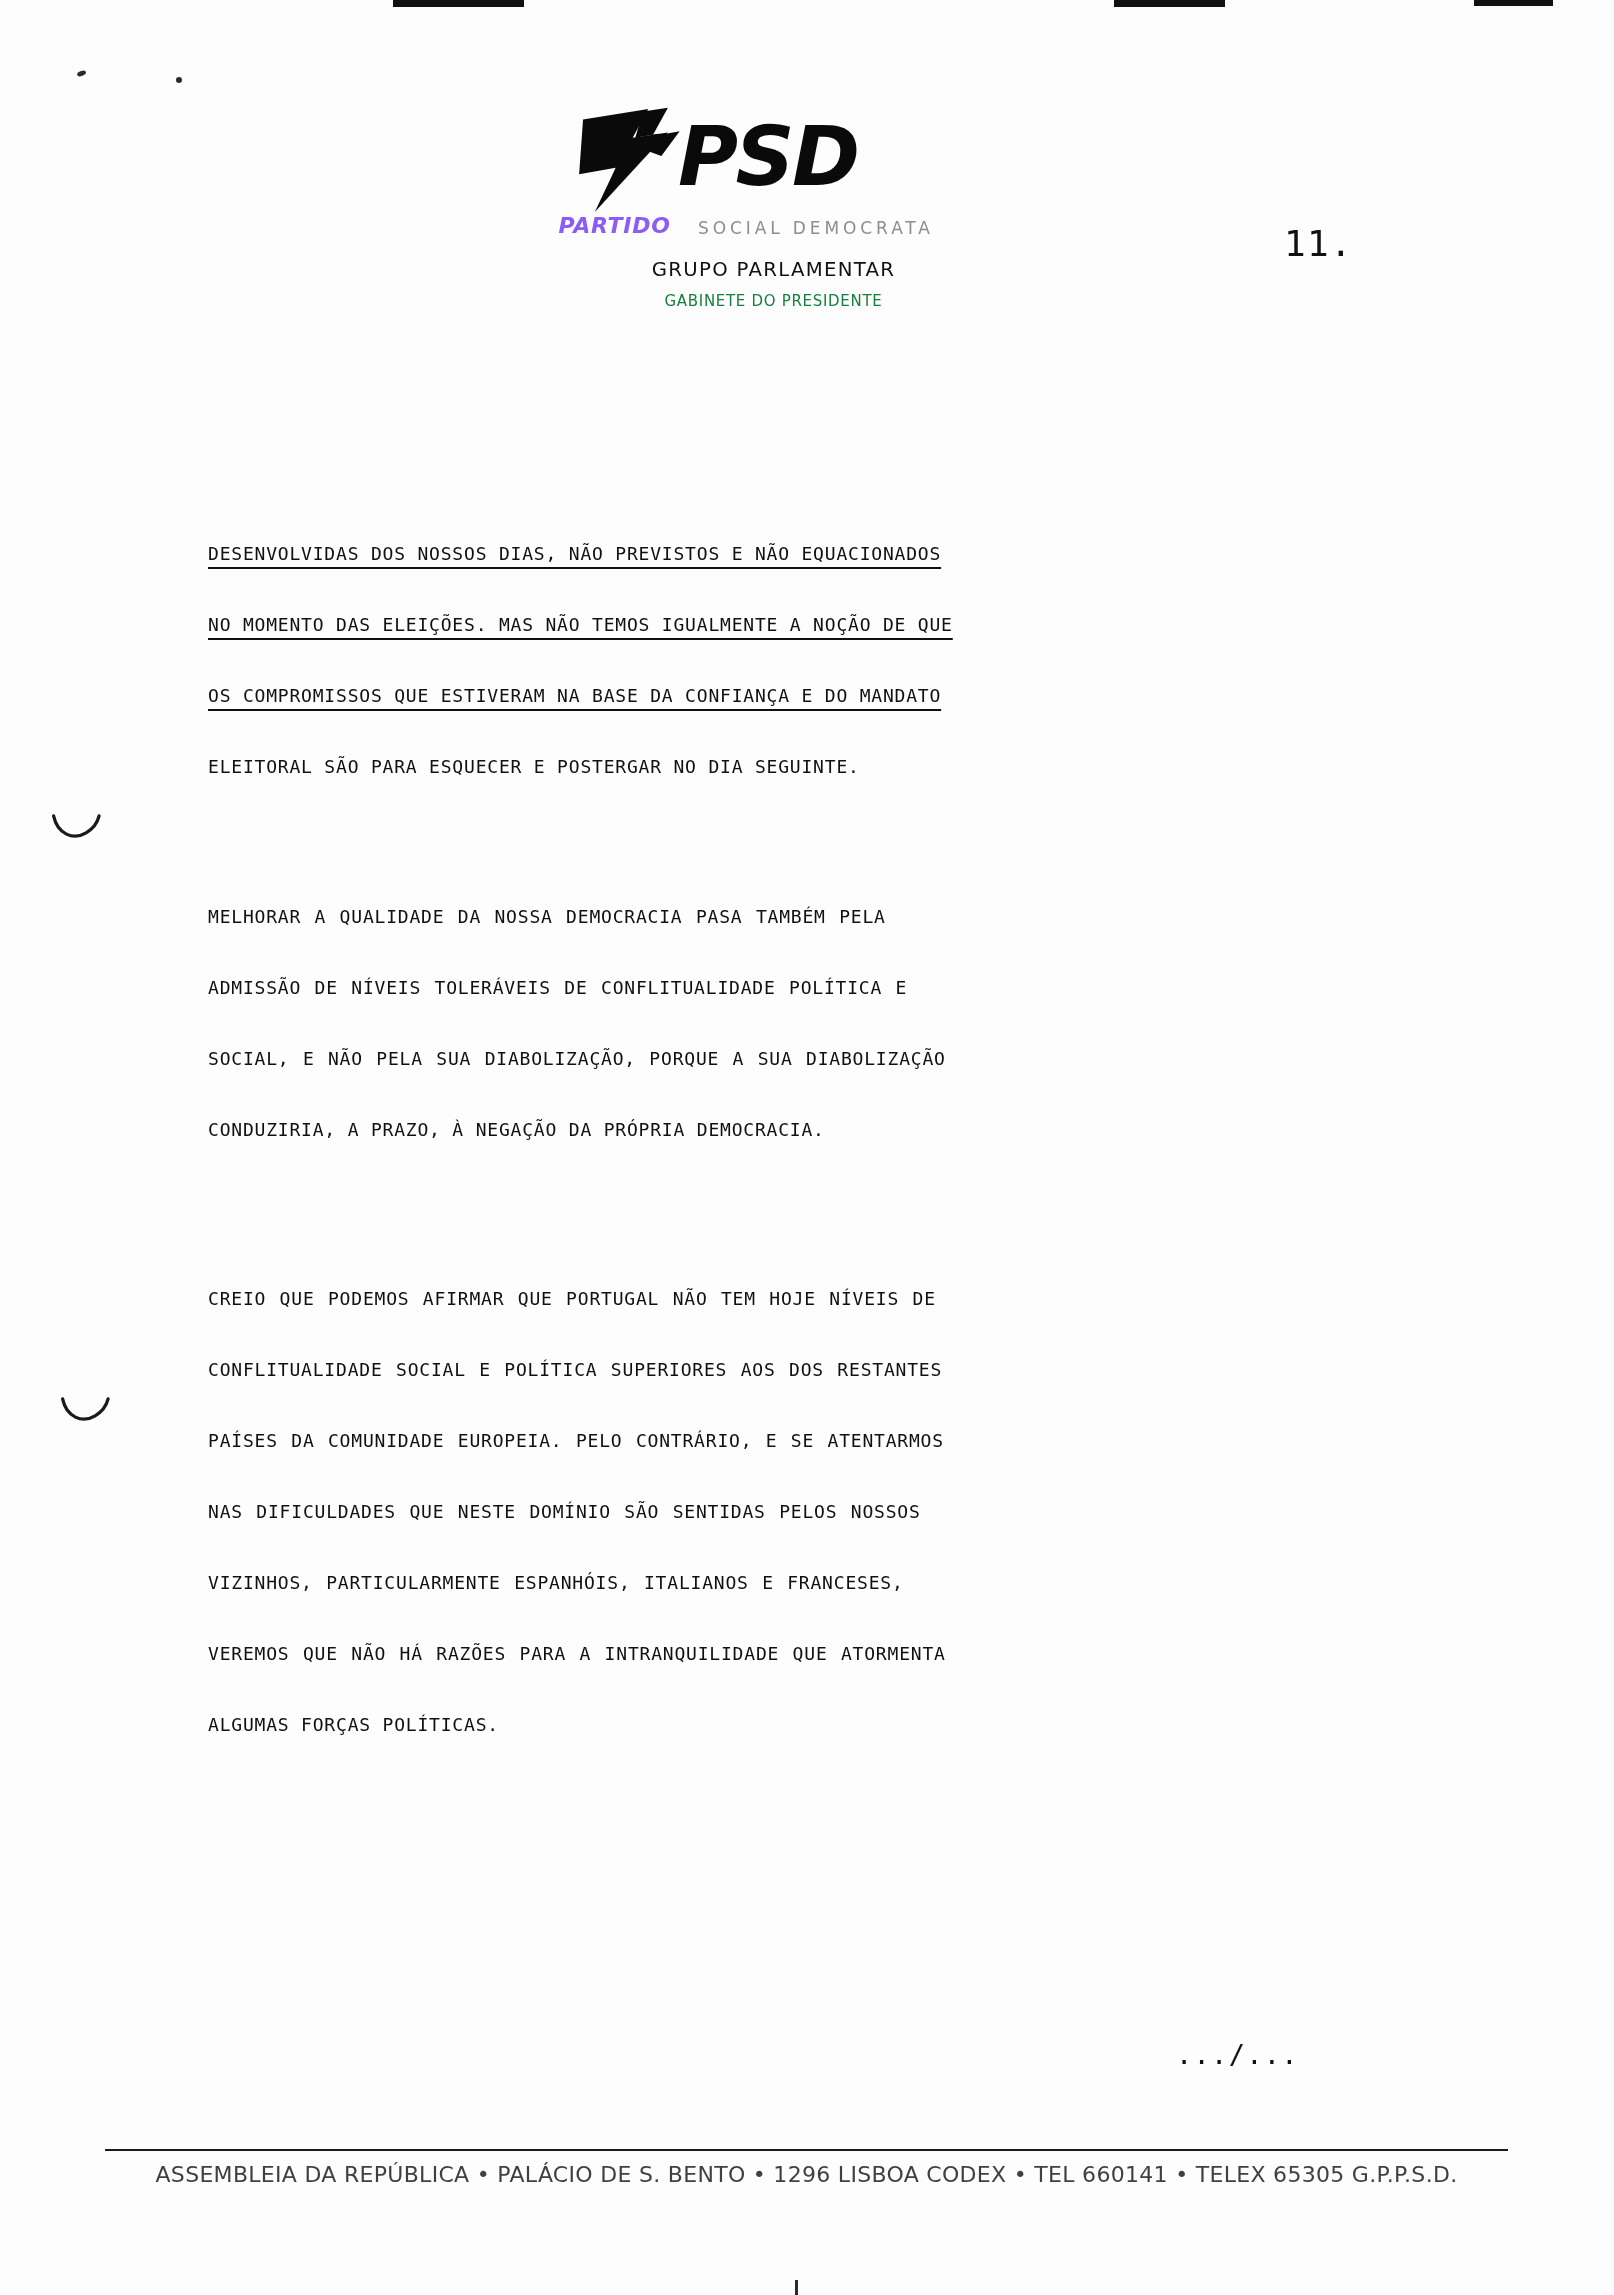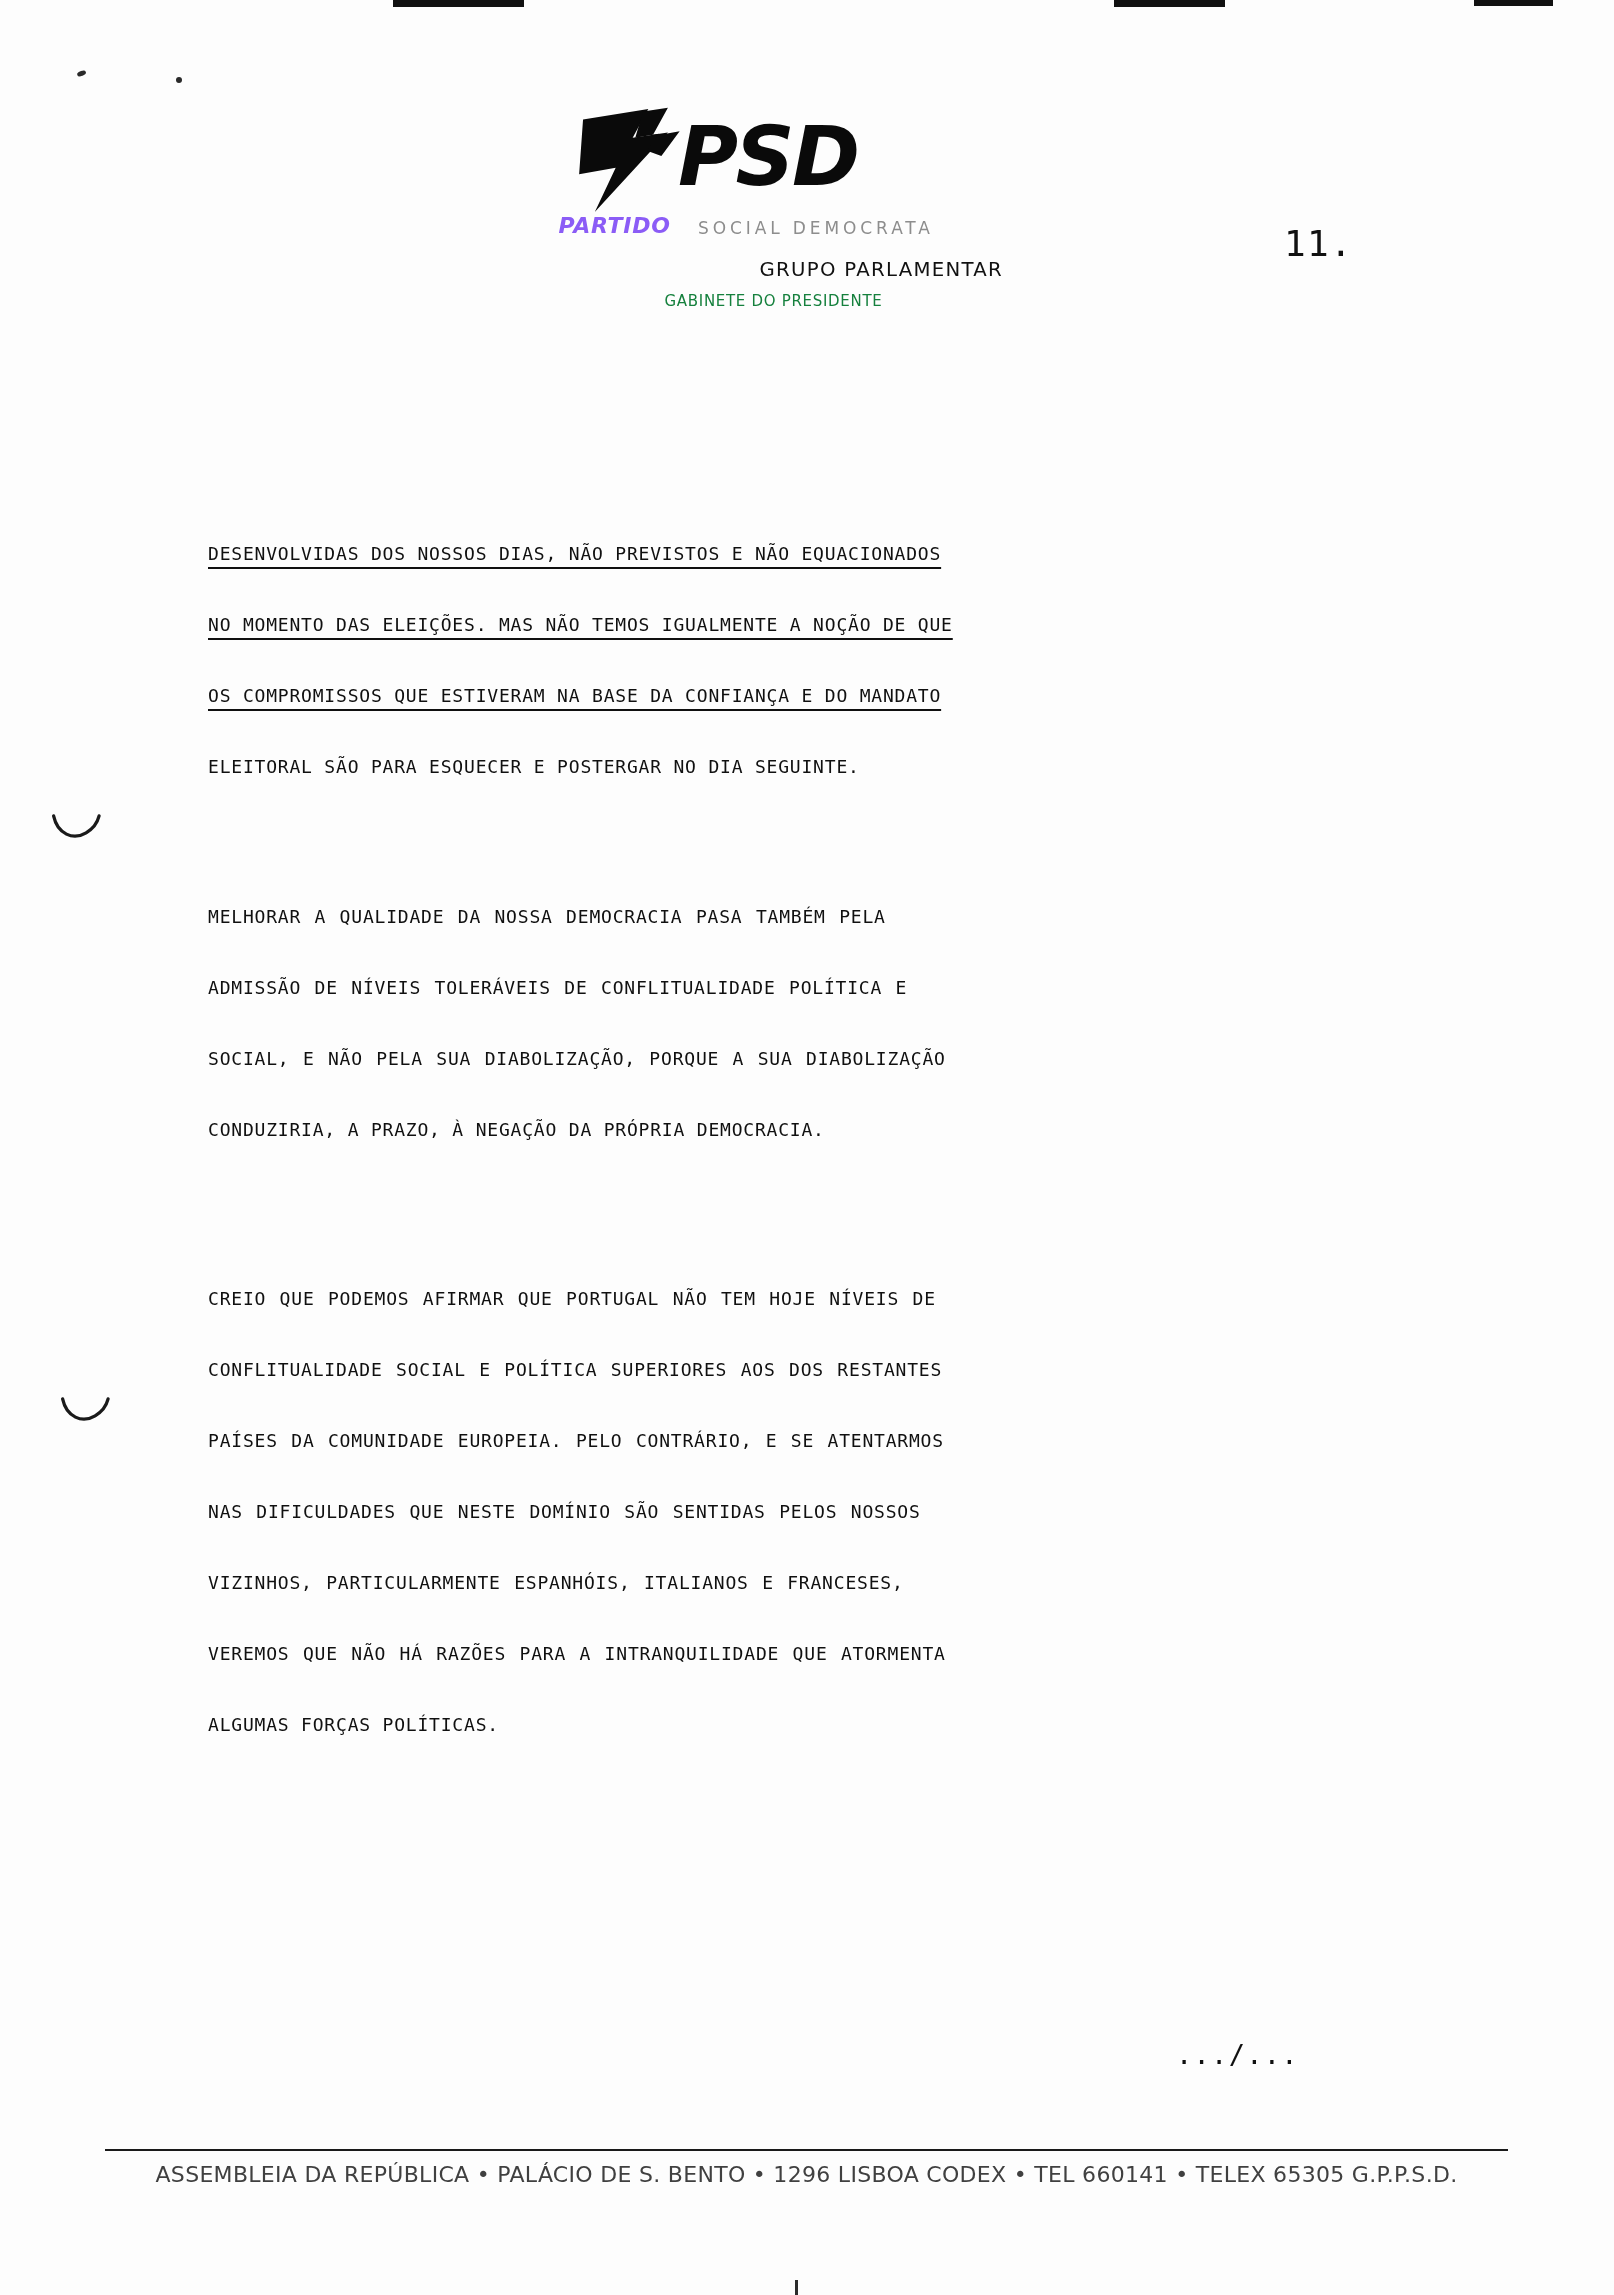--- a/index.html
+++ b/index.html
@@ -97,21 +97,20 @@
     color: #8d8d8d;
     filter: blur(0.7px);
     white-space: nowrap;
   }
   .grupo {
     margin-top: 11.8px;
     font-family: "DejaVu Sans", sans-serif;
     font-size: 19.7px;
     letter-spacing: 1.3px;
     color: #111;
-    text-align: right;
   }
   .gabinete {
     margin-top: 11px;
     font-family: "DejaVu Sans", sans-serif;
     font-size: 15px;
     letter-spacing: 0.7px;
     color: #15803d;
     text-align: center;
   }
 

